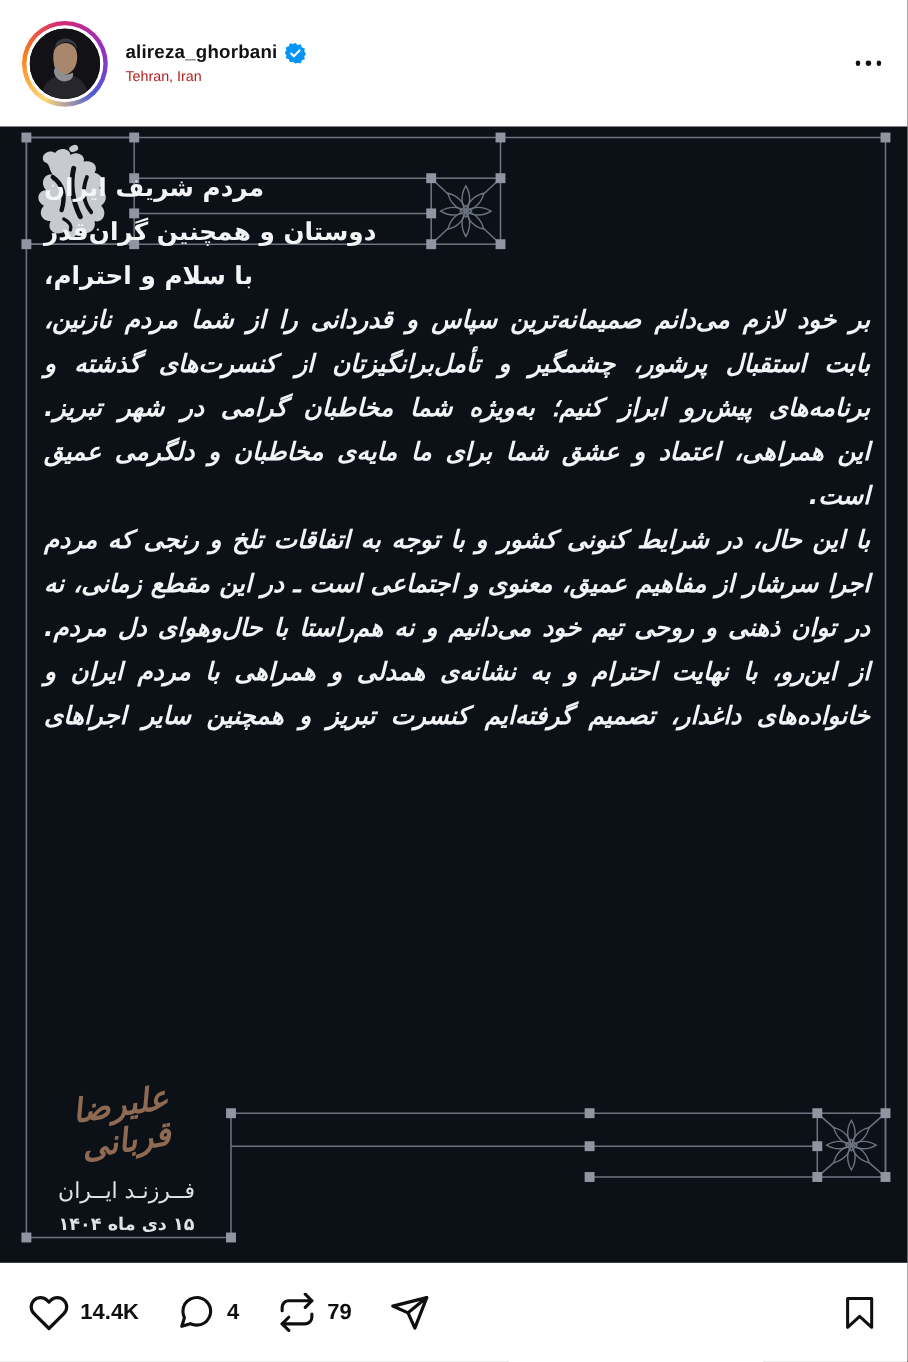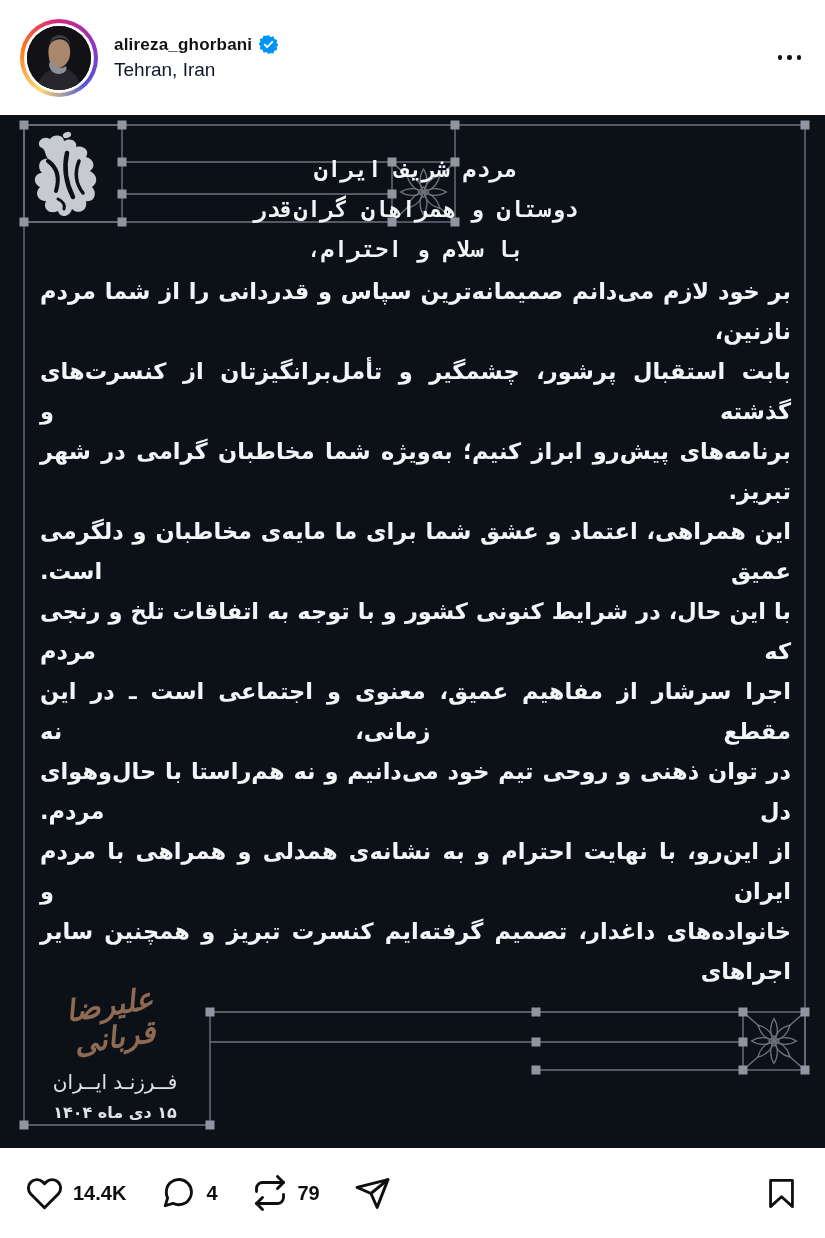--- a/index.html
+++ b/index.html
@@ -15,39 +15,39 @@
   .avatar-ring{
     width:78px;height:78px;border-radius:50%;
     background:conic-gradient(from 210deg,#feda75,#fa7e1e,#d62976,#962fbf,#4f5bd5,#feda75);
     display:flex;align-items:center;justify-content:center;flex:0 0 auto;
   }
   .avatar-inner{width:70px;height:70px;border-radius:50%;background:#fff;display:flex;align-items:center;justify-content:center;}
   .avatar-photo{width:64px;height:64px;border-radius:50%;overflow:hidden;background:#121216;}
   .user-meta{margin-left:16px;flex:1;}
   .username-row{display:flex;align-items:center;gap:7px;}
   .username{font-size:17px;font-weight:bold;color:#121212;letter-spacing:.2px;}
-  .location{font-size:19px;color:#0f172a;margin-top:4px;}
+  .location{font-size:13px;color:#b91c1c;margin-top:4px;}
   .more-btn{display:flex;gap:5px;padding:10px 4px;cursor:pointer;}
   .more-btn i{width:4.5px;height:4.5px;border-radius:50%;background:#111;display:block;}
 
   
   .post-image{position:relative;width:825px;height:1033px;background:var(--post-bg,#0c1017);overflow:hidden;}
   .ornament{position:absolute;inset:0;}
 
   .text-block{
     position:absolute;top:0;left:0;right:0;
     padding:36px 34px 0 40px;box-sizing:border-box;
     direction:rtl;
     font-family:"DejaVu Sans",sans-serif;
     color:var(--post-text,#f3f4f6);
     font-weight:bold;font-size:22.5px;line-height:40px;
   }
   .pline{white-space:normal;}
-  .pline.right{text-align:center;font-family:Liberation Mono, monospace;}
-  .pline.justify{text-align:justify;text-align-last:justify;}
+  .pline.right{text-align:left;}
+  .pline.justify{text-align:justify;text-align-last:justify;font-style:italic;}
 
   .signature-block{
     position:absolute;left:30px;bottom:26px;width:170px;
     direction:rtl;text-align:center;
     font-family:"DejaVu Sans",sans-serif;color:#dfe2e6;
   }
   .sig-calligraphy{
     font-size:30px;font-weight:bold;font-style:italic;
     color:var(--sig-brown,#8e6a52);
     transform:rotate(-9deg);margin:0 6px 16px 0;line-height:1.1;
@@ -186,21 +186,21 @@
           <path d="M14,28 Q28,38 22,58" stroke-width="4"></path>
           <path d="M33,20 Q28,42 39,64" stroke-width="4.5"></path>
           <path d="M45,28 Q38,46 49,60" stroke-width="3.5"></path>
           <path d="M24,66 Q32,70 30,76" stroke-width="3"></path>
         </g>
       </g>
     </svg>
 
     <div class="text-block">
         <div class="pline right">مردم شریف ایران</div>
-        <div class="pline right">دوستان و همراهان گران‌قدر</div>
+        <div class="pline right">دوستان و همچنین گران‌قدر</div>
         <div class="pline right">با سلام و احترام،</div>
         <div class="pline justify">بر خود لازم می‌دانم صمیمانه‌ترین سپاس و قدردانی را از شما مردم نازنین،</div>
         <div class="pline justify">بابت استقبال پرشور، چشمگیر و تأمل‌برانگیزتان از کنسرت‌های گذشته و</div>
         <div class="pline justify">برنامه‌های پیش‌رو ابراز کنیم؛ به‌ویژه شما مخاطبان گرامی در شهر تبریز.</div>
         <div class="pline justify">این همراهی، اعتماد و عشق شما برای ما مایه‌ی مخاطبان و دلگرمی عمیق است.</div>
         <div class="pline justify">با این حال، در شرایط کنونی کشور و با توجه به اتفاقات تلخ و رنجی که مردم</div>
         <div class="pline justify">اجرا سرشار از مفاهیم عمیق، معنوی و اجتماعی است ـ در این مقطع زمانی، نه</div>
         <div class="pline justify">در توان ذهنی و روحی تیم خود می‌دانیم و نه هم‌راستا با حال‌وهوای دل مردم.</div>
         <div class="pline justify">از این‌رو، با نهایت احترام و به نشانه‌ی همدلی و همراهی با مردم ایران و</div>
         <div class="pline justify">خانواده‌های داغدار، تصمیم گرفته‌ایم کنسرت تبریز و همچنین سایر اجراهای</div>

